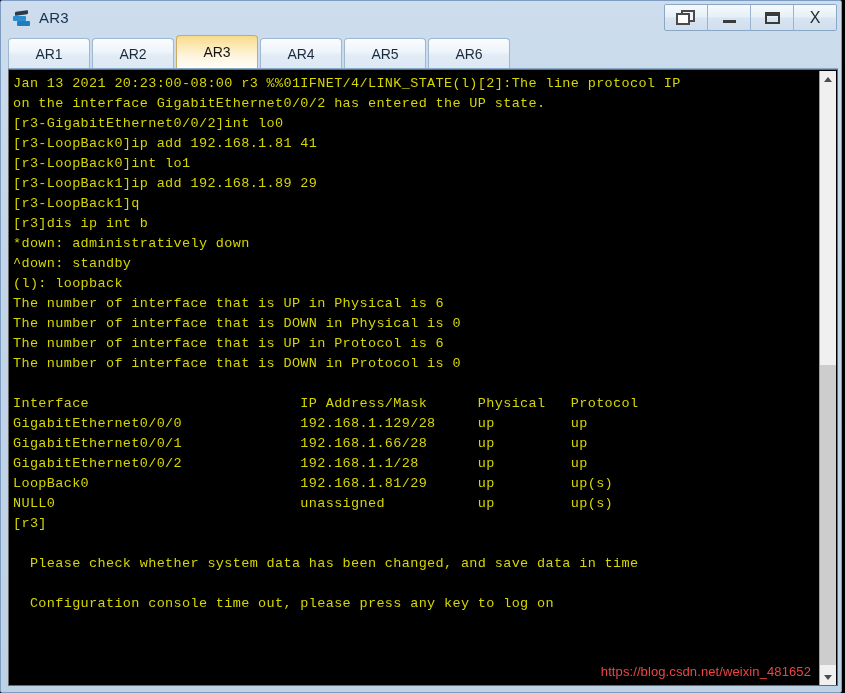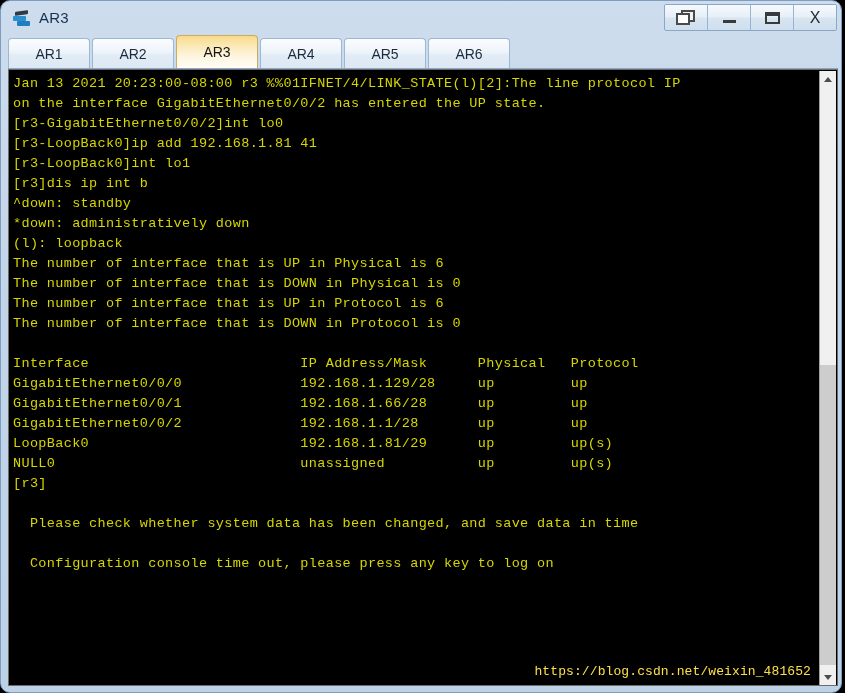--- a/index.html
+++ b/index.html
@@ -16,21 +16,21 @@
 
   
   #window {
     position: absolute;
     left: 0; top: 0;
     width: 842px;
     height: 693px;
     box-sizing: border-box;
     background: linear-gradient(to bottom, #cdddee 0%, #c3d5e8 40%, #bed2e6 100%);
     border: 1px solid #7d9cc0;
-    border-radius: 10px;
+    border-radius: 2px;
     padding: 0;
   }
 
   
   #titlebar {
     position: absolute;
     left: 0; top: 0;
     width: 845px;
     height: 33px;
     box-sizing: border-box;
@@ -226,22 +226,22 @@
     height: 300px;
     background: #cdcdcd;
   }
 
   
   #watermark {
     position: absolute;
     right: 26px;
     bottom: 6px;
     font-size: 13px;
-    color: #fde047;
-    font-family: Liberation Mono, monospace;
+    color: #ef4444;
+    font-family: Liberation Sans, sans-serif;
     white-space: nowrap;
     letter-spacing: 0.1px;
   }
 
   
   #app-icon .ic-bar1 {
     position: absolute; left: 3px; top: 3px;
     width: 13px; height: 4px;
     background: #2e3a44;
     transform: skewY(-8deg);
@@ -314,23 +314,25 @@
       </div>
     </div>
 
   <div id="terminal-wrap">
     <div id="terminal">
         <div class="tline">Jan 13 2021 20:23:00-08:00 r3 %%01IFNET/4/LINK_STATE(l)[2]:The line protocol IP</div>
         <div class="tline">on the interface GigabitEthernet0/0/2 has entered the UP state.</div>
         <div class="tline">[r3-GigabitEthernet0/0/2]int lo0</div>
         <div class="tline">[r3-LoopBack0]ip add 192.168.1.81 41</div>
         <div class="tline">[r3-LoopBack0]int lo1</div>
+        <div class="tline">[r3-LoopBack1]ip add 192.168.1.89 29</div>
+        <div class="tline">[r3-LoopBack1]q</div>
         <div class="tline">[r3]dis ip int b</div>
+        <div class="tline">*down: administratively down</div>
         <div class="tline">^down: standby</div>
-        <div class="tline">*down: administratively down</div>
         <div class="tline">(l): loopback</div>
         <div class="tline">The number of interface that is UP in Physical is 6</div>
         <div class="tline">The number of interface that is DOWN in Physical is 0</div>
         <div class="tline">The number of interface that is UP in Protocol is 6</div>
         <div class="tline">The number of interface that is DOWN in Protocol is 0</div>
         <div class="tline"></div>
         <div class="tline">Interface                         IP Address/Mask      Physical   Protocol</div>
         <div class="tline">GigabitEthernet0/0/0              192.168.1.129/28     up         up</div>
         <div class="tline">GigabitEthernet0/0/1              192.168.1.66/28      up         up</div>
         <div class="tline">GigabitEthernet0/0/2              192.168.1.1/28       up         up</div>

